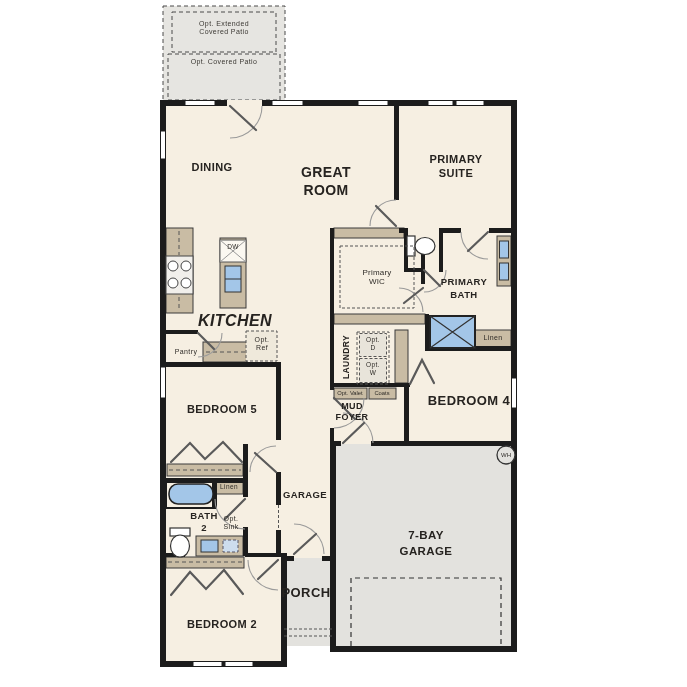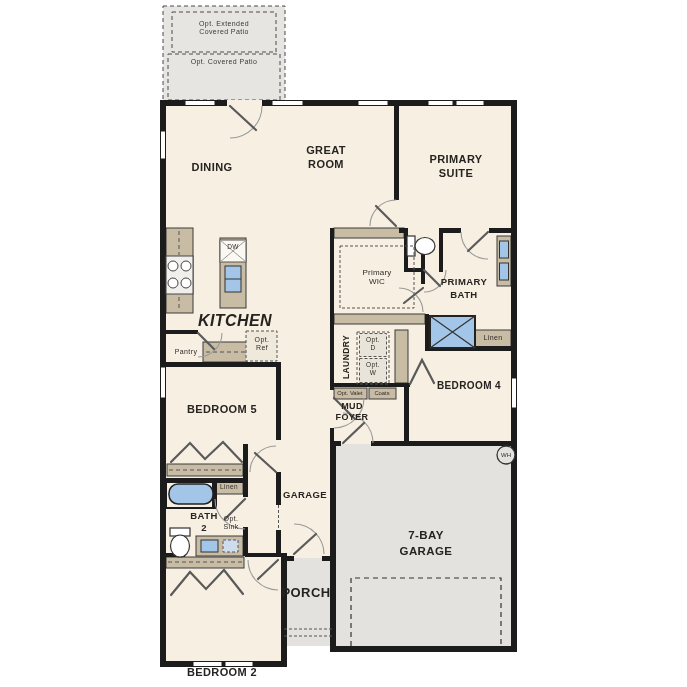--- a/index.html
+++ b/index.html
@@ -183,21 +183,21 @@
       <path d="M171,462 L190,443 L205,459 L223,442 L242,462"></path>
       <path d="M171,595 L190,572 L206,589 L224,570 L243,594"></path>
     </g>
   </g>
 </svg>
 
   <div class="lbl" style="left:224px;top:20px;font-size:7px;color:#3c3934;">Opt. Extended
 Covered Patio</div>
   <div class="lbl" style="left:224px;top:58px;font-size:7px;color:#3c3934;">Opt. Covered Patio</div>
   <div class="lbl b" style="left:212px;top:161px;font-size:11px;">DINING</div>
-  <div class="lbl b" style="left:326px;top:143px;font-size:11px;line-height:1.3;">GREAT
+  <div class="lbl b" style="left:326px;top:163px;font-size:14px;line-height:1.3;">GREAT
 ROOM</div>
   <div class="lbl b" style="left:456px;top:152px;font-size:11px;line-height:1.3;">PRIMARY
 SUITE</div>
   <div class="lbl b" style="left:235px;top:312px;font-size:16px;font-style:italic;">KITCHEN</div>
   <div class="lbl" style="left:233px;top:243px;font-size:6.5px;">DW</div>
   <div class="lbl" style="left:186px;top:348px;font-size:7px;">Pantry</div>
   <div class="lbl" style="left:262px;top:336px;font-size:7px;">Opt.
 Ref</div>
   <div class="lbl" style="left:377px;top:268px;font-size:8px;letter-spacing:.2px;">Primary
 WIC</div>
@@ -206,26 +206,26 @@
   <div class="lbl" style="left:493px;top:334px;font-size:7px;">Linen</div>
   <div class="lbl b vert" style="left:347px;top:357px;font-size:8.5px;">LAUNDRY</div>
   <div class="lbl" style="left:373px;top:336px;font-size:6.5px;line-height:1.2;">Opt.
 D</div>
   <div class="lbl" style="left:373px;top:361px;font-size:6.5px;line-height:1.2;">Opt.
 W</div>
   <div class="lbl" style="left:350px;top:390px;font-size:5.8px;letter-spacing:0;">Opt. Valet</div>
   <div class="lbl" style="left:382px;top:390px;font-size:5.8px;letter-spacing:0;">Coats</div>
   <div class="lbl b" style="left:352px;top:401px;font-size:9px;line-height:1.25;">MUD
 FOYER</div>
-  <div class="lbl b" style="left:469px;top:380px;font-size:10px;">BEDROOM 4</div>
+  <div class="lbl b" style="left:469px;top:394px;font-size:13px;">BEDROOM 4</div>
   <div class="lbl b" style="left:222px;top:403px;font-size:11px;">BEDROOM 5</div>
   <div class="lbl" style="left:229px;top:483px;font-size:6.5px;">Linen</div>
   <div class="lbl b" style="left:204px;top:510px;font-size:9.5px;line-height:1.3;">BATH
 2</div>
   <div class="lbl" style="left:231px;top:515px;font-size:7px;line-height:1.2;">Opt.
 Sink</div>
-  <div class="lbl b" style="left:222px;top:618px;font-size:11px;margin-top:48px;">BEDROOM 2</div>
+  <div class="lbl b" style="left:222px;top:618px;font-size:11px;">BEDROOM 2</div>
   <div class="lbl b" style="left:305px;top:490px;font-size:9.5px;">GARAGE</div>
   <div class="lbl b" style="left:306px;top:586px;font-size:13px;">PORCH</div>
   <div class="lbl b" style="left:426px;top:528px;font-size:11.5px;line-height:1.35;">7-BAY
 GARAGE</div>
   <div class="lbl" style="left:506px;top:451.5px;font-size:6px;letter-spacing:0;">WH</div>
 </div>
 
 </body></html>

